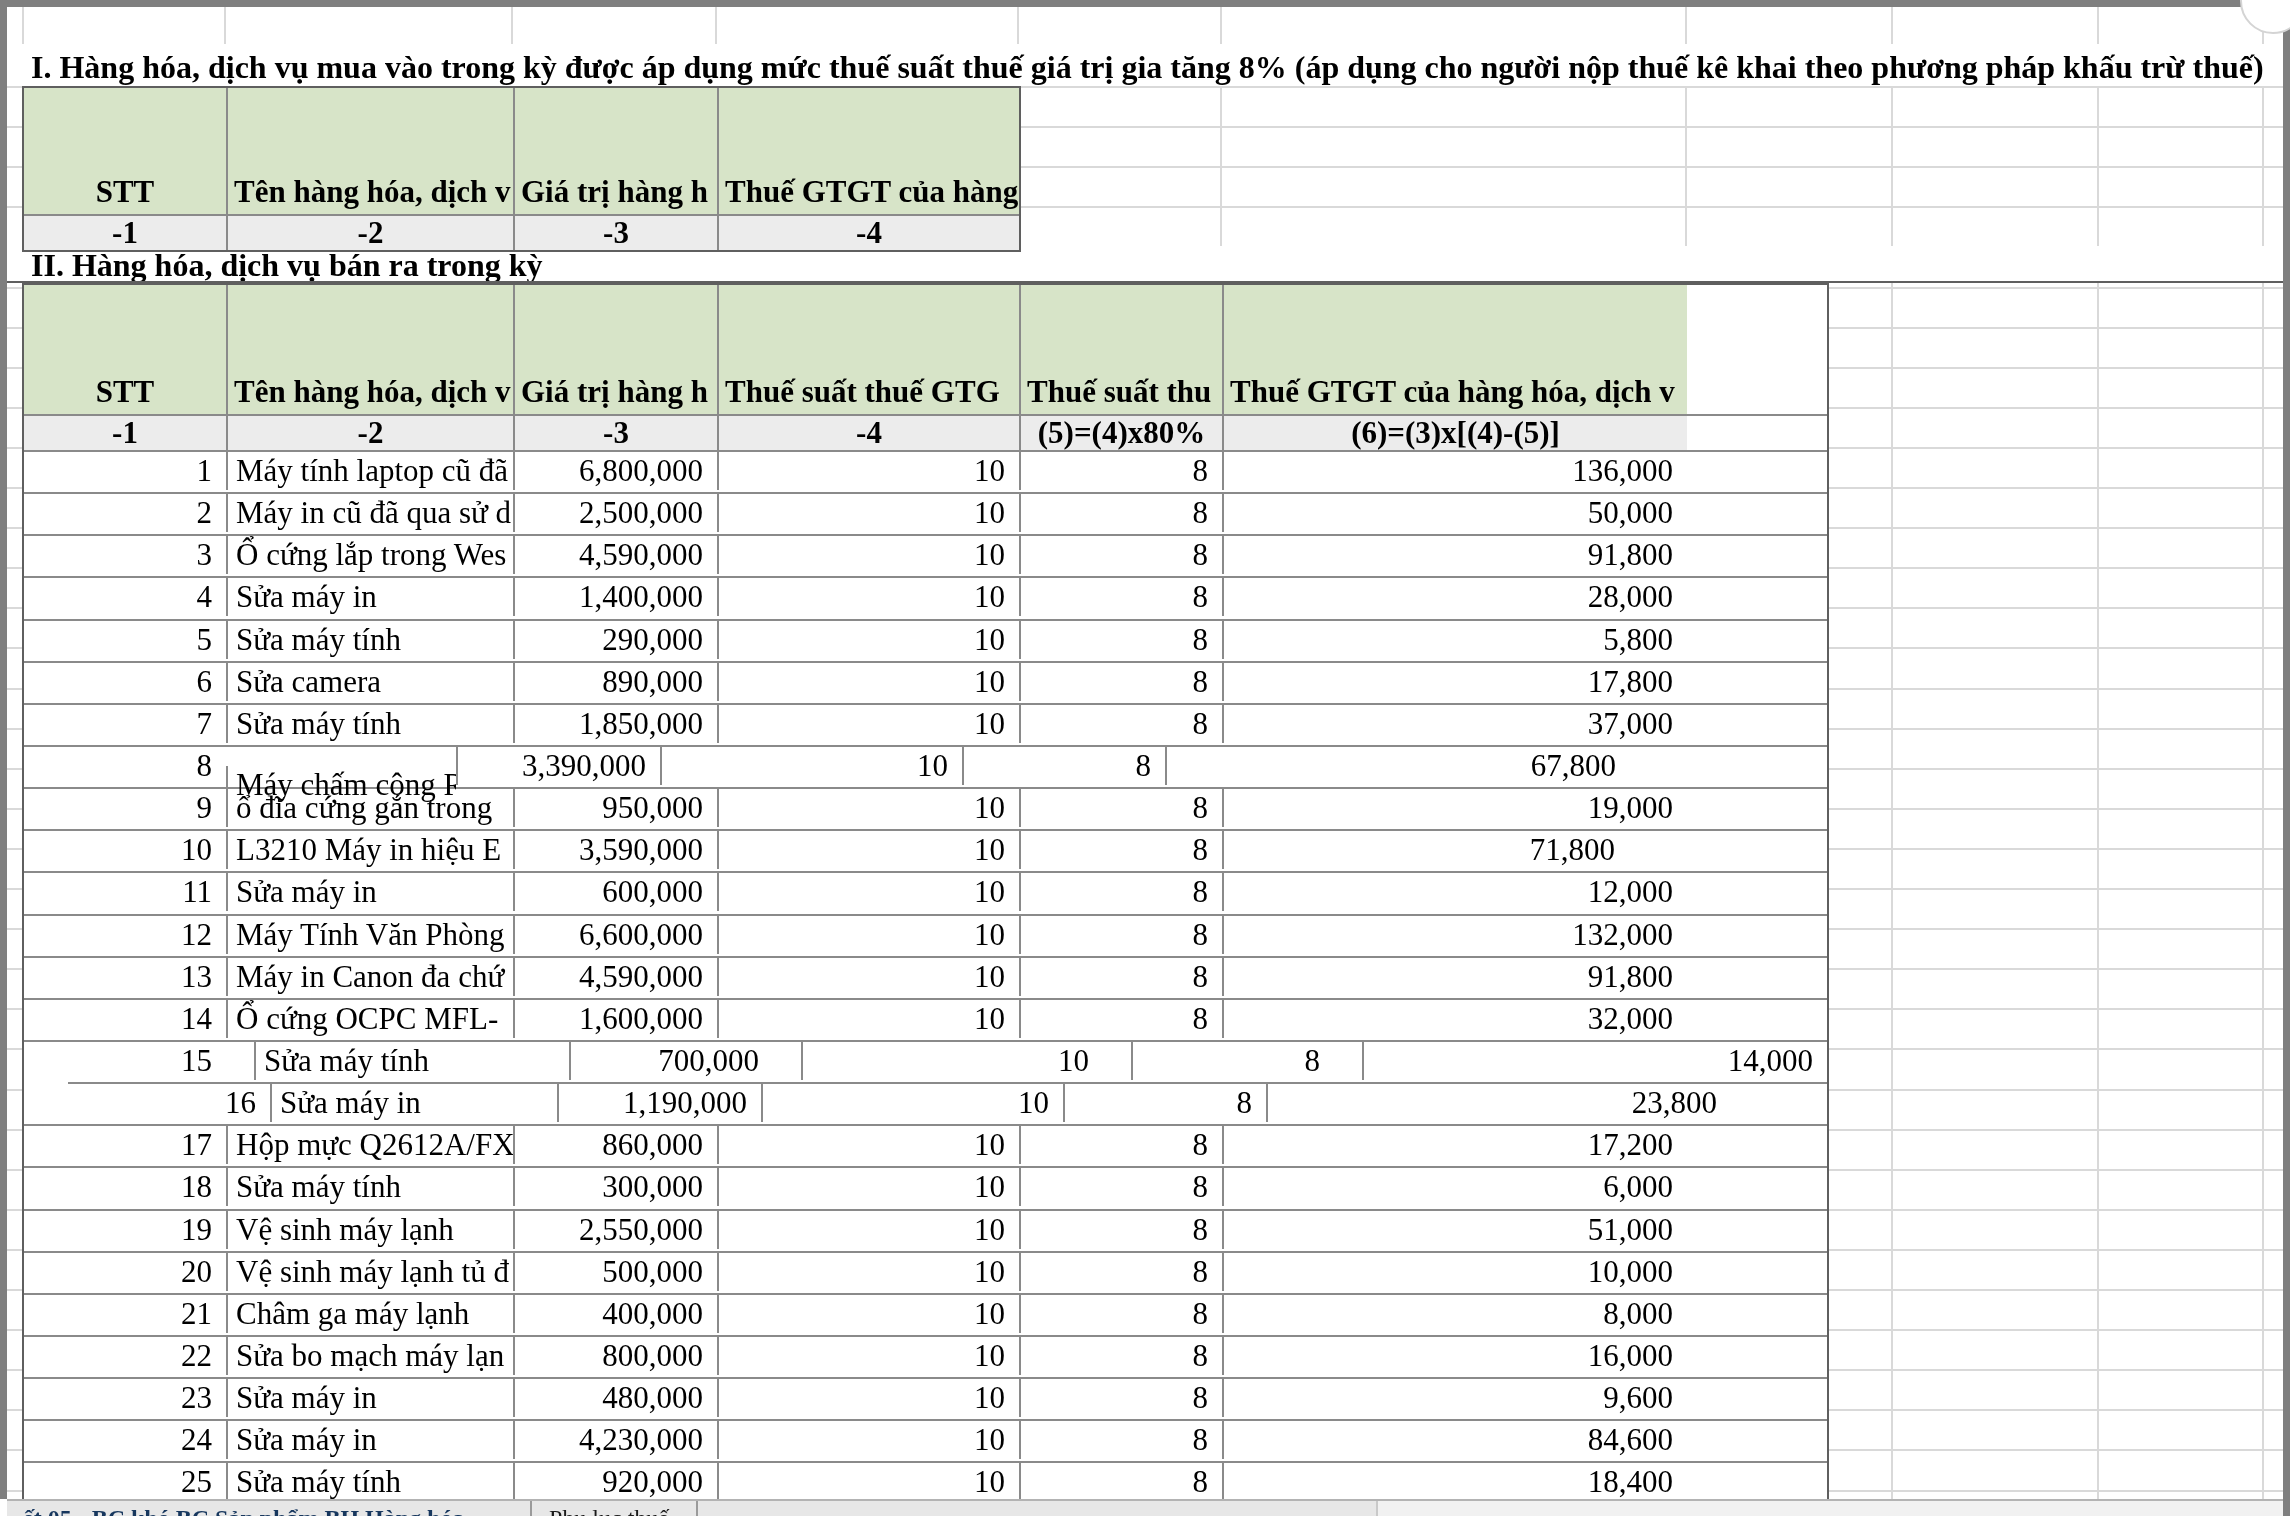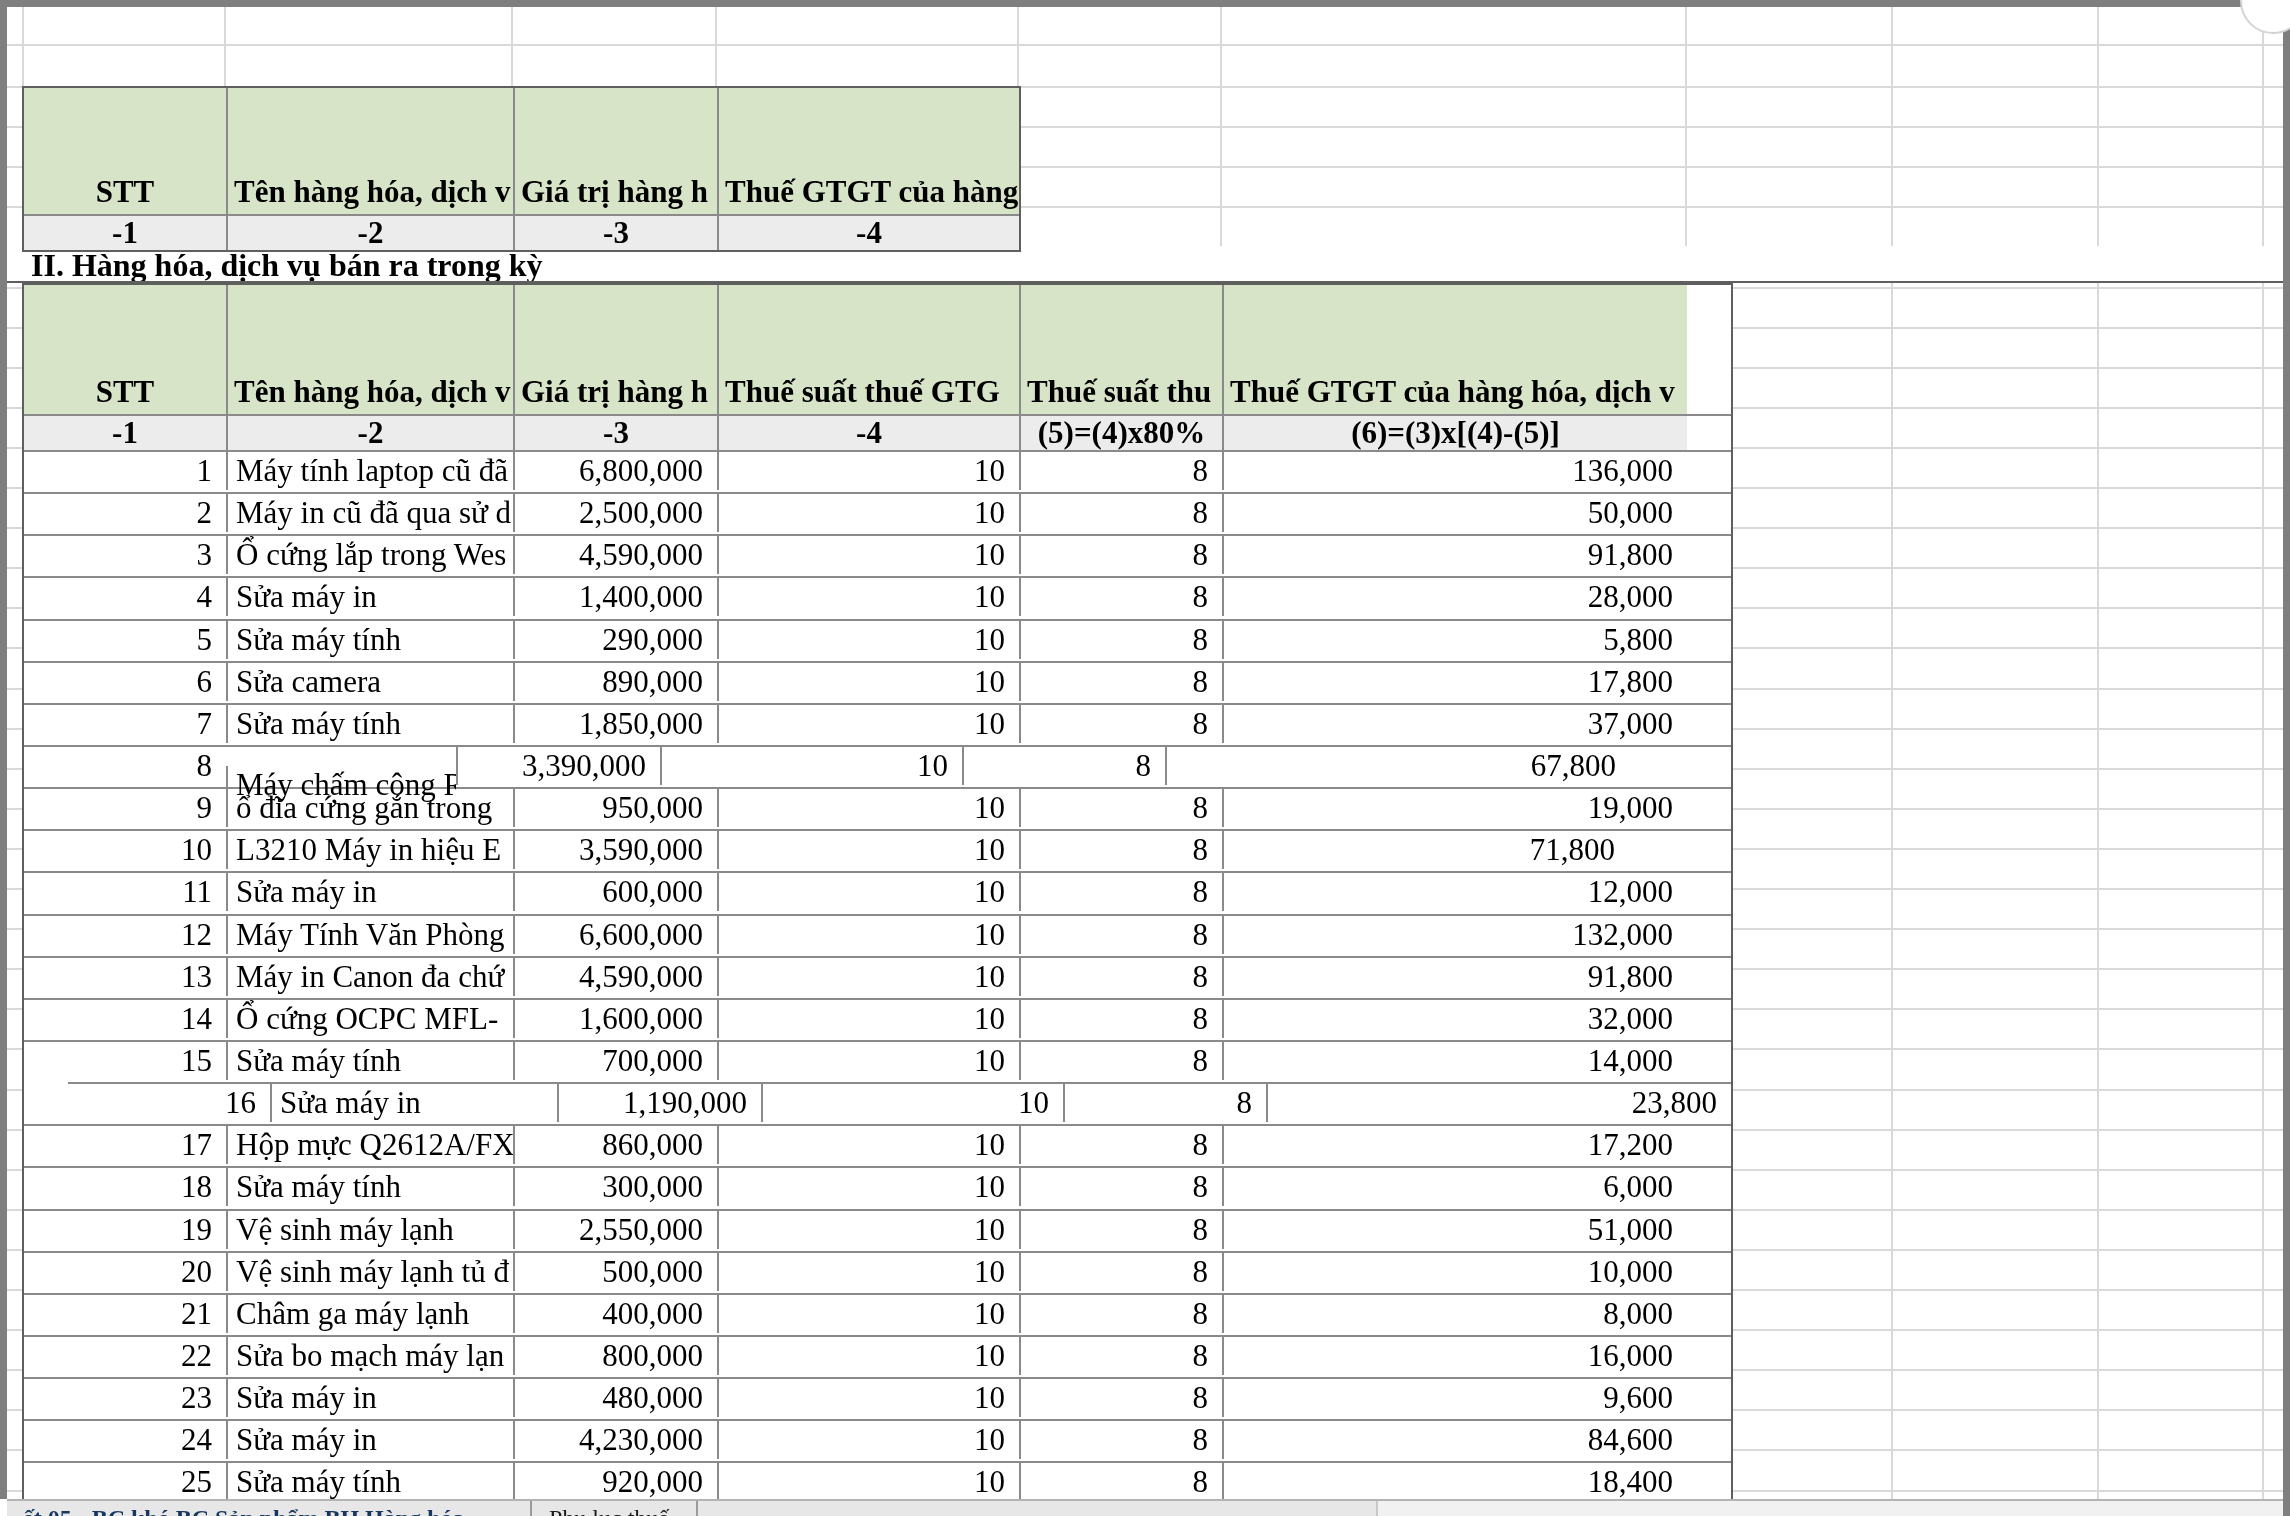--- a/index.html
+++ b/index.html
@@ -84,20 +84,21 @@
       <div class="hline" style="top: 1209px; left: 7px; width: 2276px;"></div>
       <div class="hline" style="top: 1249px; left: 7px; width: 2276px;"></div>
       <div class="hline" style="top: 1289px; left: 7px; width: 2276px;"></div>
       <div class="hline" style="top: 1329px; left: 7px; width: 2276px;"></div>
       <div class="hline" style="top: 1369px; left: 7px; width: 2276px;"></div>
       <div class="hline" style="top: 1409px; left: 7px; width: 2276px;"></div>
       <div class="hline" style="top: 1449px; left: 7px; width: 2276px;"></div>
       <div class="hline" style="top: 1490px; left: 7px; width: 2276px;"></div>
     </div>
 
+  <div id="title1" class="titlebox">I. Hàng hóa, dịch vụ mua vào trong kỳ được áp dụng mức thuế suất thuế giá trị gia tăng 8% (áp dụng cho người nộp thuế kê khai theo phương pháp khấu trừ thuế)</div>
 
   <div id="table1" class="tbl" style="left:22px;top:86px;">
       <div class="trow" style="height: 126px;">
         <div class="tcell hcell hc-center" style="width: 202px;">STT</div>
         <div class="tcell hcell hc-left" style="width: 287px;">Tên hàng hóa, dịch v</div>
         <div class="tcell hcell hc-left" style="width: 204px;">Giá trị hàng h</div>
         <div class="tcell hcell hc-left" style="width: 302px;">Thuế GTGT của hàng</div>
       </div>
       <div class="trow" style="height: 34px;">
         <div class="tcell icell" style="width: 202px; height: 34px; line-height: 34px;">-1</div>
@@ -231,21 +232,21 @@
         <div class="tcell dcell ar" style="width: 465px; height: 38px; line-height: 38px;">91,800</div>
       </div>
       <div class="trow" style="height: 40.15px;">
         <div class="tcell dcell ar" style="width: 202px; height: 38px; line-height: 38px;">14</div>
         <div class="tcell dcell al" style="width: 287px; height: 38px; line-height: 38px;">Ổ cứng OCPC MFL-</div>
         <div class="tcell dcell ar" style="width: 204px; height: 38px; line-height: 38px;">1,600,000</div>
         <div class="tcell dcell ar" style="width: 302px; height: 38px; line-height: 38px;">10</div>
         <div class="tcell dcell ar" style="width: 203px; height: 38px; line-height: 38px;">8</div>
         <div class="tcell dcell ar" style="width: 465px; height: 38px; line-height: 38px;">32,000</div>
       </div>
-      <div class="trow" style="height: 40.15px;">
+      <div class="trow" style="height: 40.15px; gap: 28px;">
         <div class="tcell dcell ar" style="width: 202px; height: 38px; line-height: 38px;">15</div>
         <div class="tcell dcell al" style="width: 287px; height: 38px; line-height: 38px;">Sửa máy tính</div>
         <div class="tcell dcell ar" style="width: 204px; height: 38px; line-height: 38px;">700,000</div>
         <div class="tcell dcell ar" style="width: 302px; height: 38px; line-height: 38px;">10</div>
         <div class="tcell dcell ar" style="width: 203px; height: 38px; line-height: 38px;">8</div>
         <div class="tcell dcell ar" style="width: 465px; height: 38px; line-height: 38px;">14,000</div>
       </div>
       <div class="trow" style="height: 40.15px; margin-left: 44px;">
         <div class="tcell dcell ar" style="width: 202px; height: 38px; line-height: 38px;">16</div>
         <div class="tcell dcell al" style="width: 287px; height: 38px; line-height: 38px;">Sửa máy in</div>

